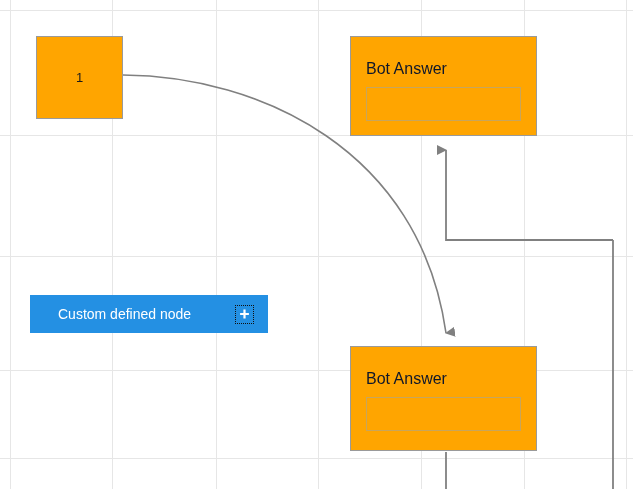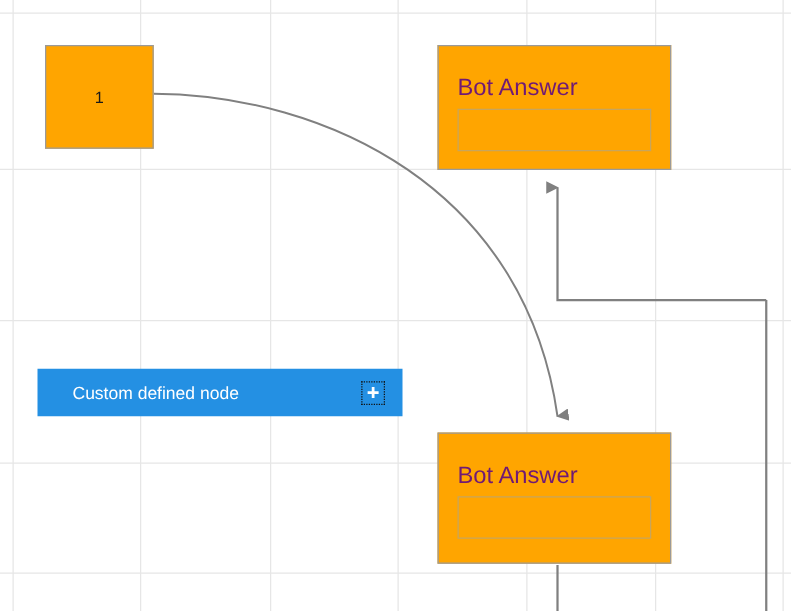--- a/index.html
+++ b/index.html
@@ -51,22 +51,22 @@
   }
   .node-square-label {
     font-size: 13px;
     color: #1a1a1a;
     line-height: 1;
   }
   .node-title {
     position: absolute;
     left: 15px;
     top: 24px;
-    font-size: 19px;
-    color: #701a75;
+    font-size: 16px;
+    color: #0f172a;
     line-height: 1;
     white-space: nowrap;
   }
   .node-field {
     position: absolute;
     left: 15px;
     right: 15px;
     top: 50px;
     height: 34px;
     box-sizing: border-box;
@@ -152,21 +152,21 @@
   <div class="node" style="left:350px; top:36px; width:187px; height:100px;">
     <div class="node-title">Bot Answer</div>
     <div class="node-field"></div>
   </div>
 
   <div class="node" style="left:350px; top:346px; width:187px; height:105px;">
     <div class="node-title">Bot Answer</div>
     <div class="node-field"></div>
   </div>
 
-  <div class="palette-node" style="left:30px; top:295px; width:292px; height:38px;">
+  <div class="palette-node" style="left:30px; top:295px; width:238px; height:38px;">
     <span class="palette-label">Custom defined node</span>
     <span class="plus-btn">
       <svg width="11" height="11" viewBox="0 0 11 11" aria-hidden="true">
         <path d="M4.4,0.6 h2.2 v3.3 h3.3 v2.2 h-3.3 v3.3 h-2.2 v-3.3 h-3.3 v-2.2 h3.3 Z" fill="#ffffff"></path>
       </svg>
     </span>
   </div>
 
 </div>
 

